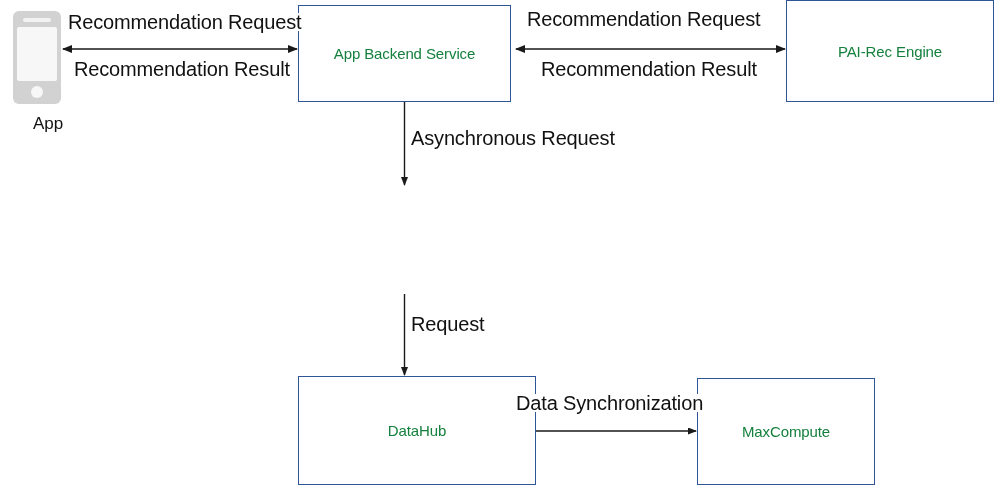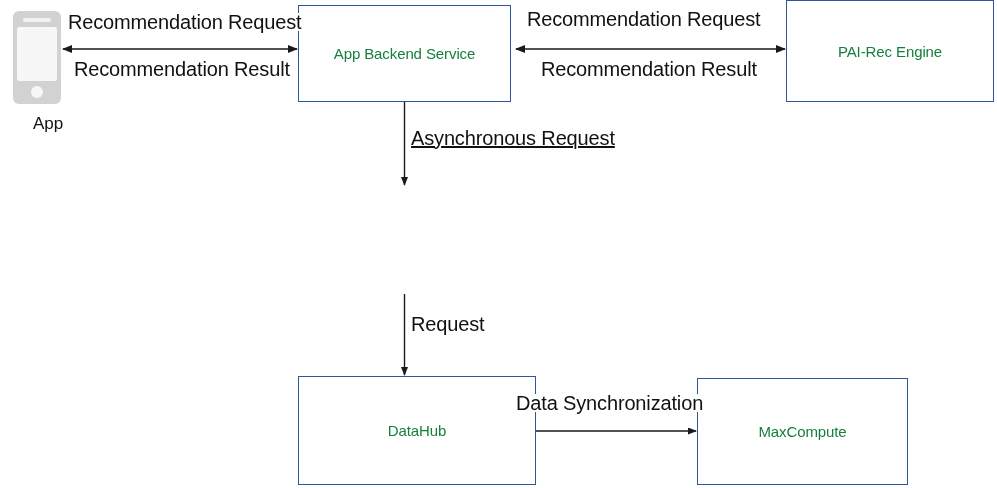--- a/index.html
+++ b/index.html
@@ -122,31 +122,31 @@
 
   <div class="node-box" style="left:786px; top:0; width:208px; height:102px;">
     <span class="node-label">PAI-Rec Engine</span>
   </div>
 
 
   <div class="node-box" style="left:298px; top:376px; width:238px; height:109px;">
     <span class="node-label">DataHub</span>
   </div>
 
-  <div class="node-box" style="left:697px; top:378px; width:211px; height:107px;">
+  <div class="node-box" style="left:697px; top:378px; width:178px; height:107px;">
     <span class="node-label">MaxCompute</span>
   </div>
 
   <div class="edge-label" style="left:68px; top:13px;">Recommendation Request</div>
 
   <div class="edge-label" style="left:74px; top:60px;">Recommendation Result</div>
 
   <div class="edge-label" style="left:527px; top:10px;">Recommendation Request</div>
 
   <div class="edge-label" style="left:541px; top:60px;">Recommendation Result</div>
 
-  <div class="edge-label" style="left:411px; top:129px;text-decoration:underline;">Asynchronous Request</div>
+  <div class="edge-label" style="left:411px; top:129px;">Asynchronous Request</div>
 
   <div class="edge-label" style="left:411px; top:315px;">Request</div>
 
   <div class="edge-label" style="left:516px; top:394px;">Data Synchronization</div>
 
 </div>
 
 </body></html>

